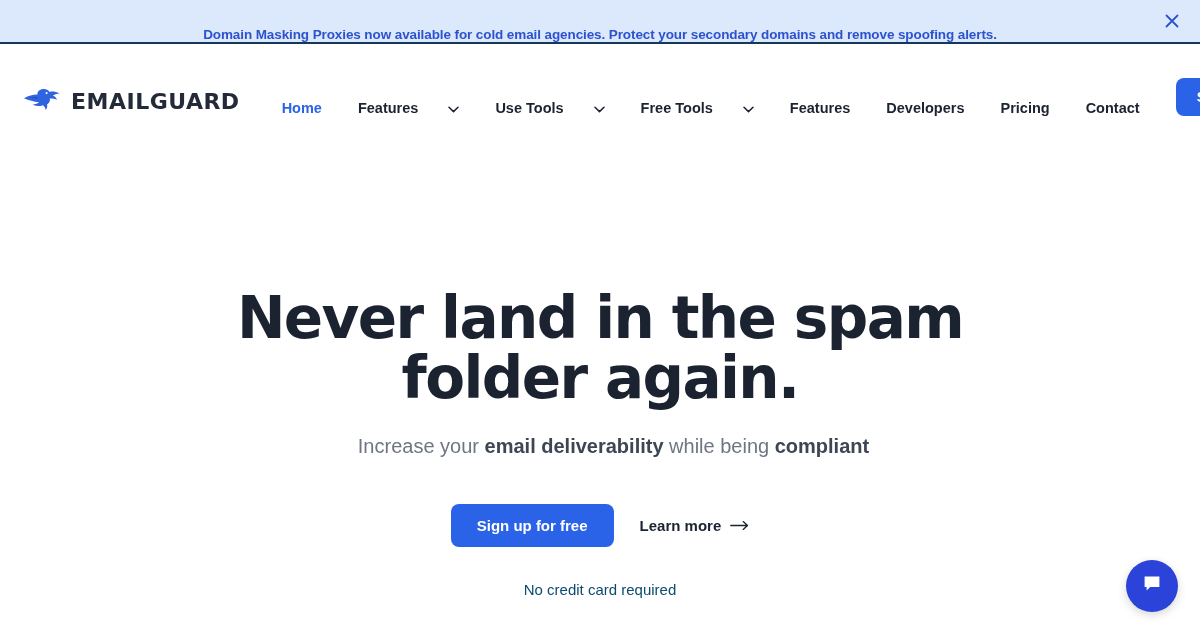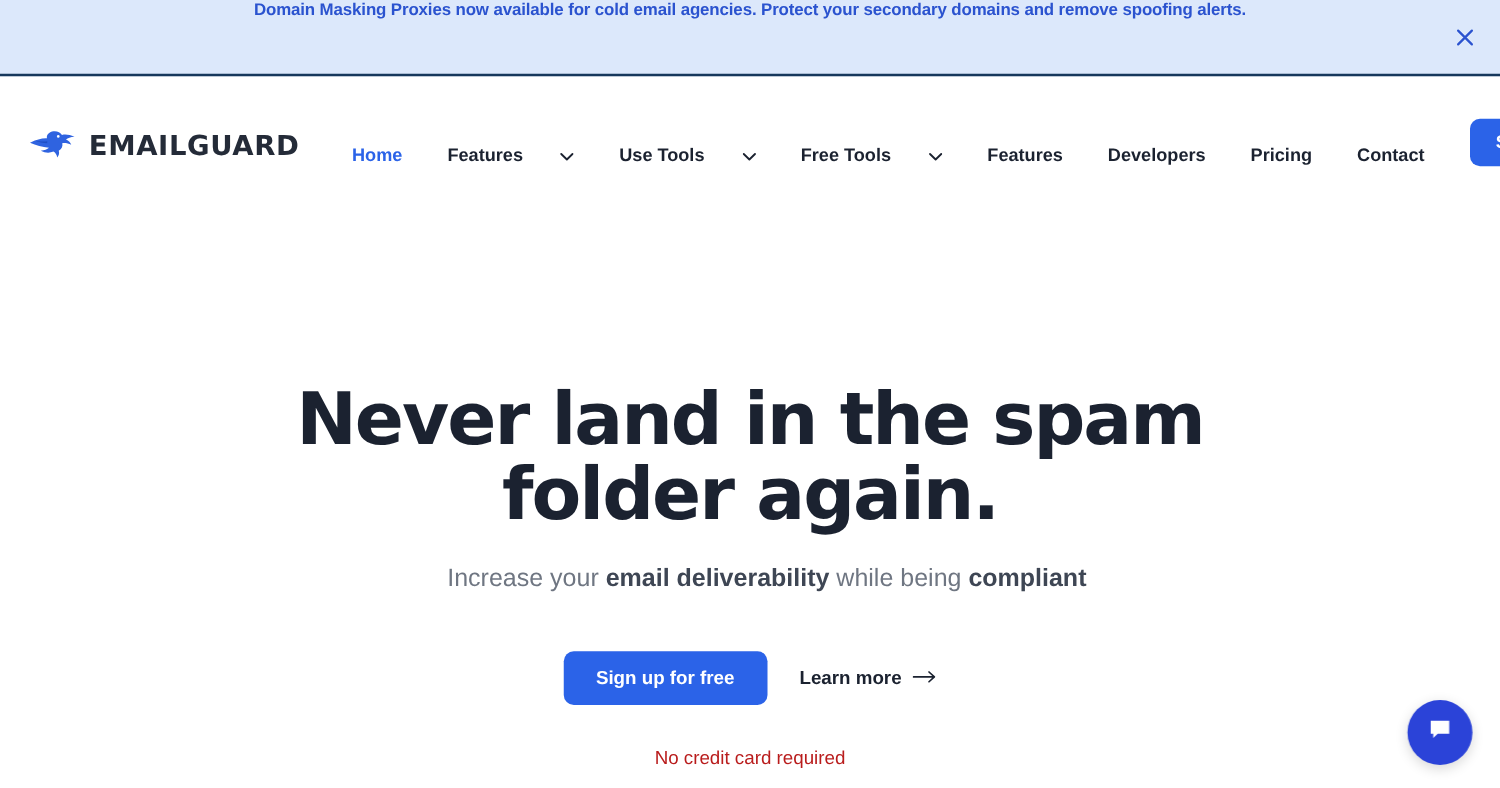--- a/index.html
+++ b/index.html
@@ -14,25 +14,25 @@
   body {
     font-family: "Liberation Sans", sans-serif;
     background: #ffffff;
     color: #1b2230;
     -webkit-font-smoothing: antialiased;
   }
 
   
   .announce {
     position: relative;
-    height: 61px;
+    height: 44px;
     background: #dce8fb;
     border-bottom: 2px solid #16385c;
     display: flex;
-    align-items: flex-start;
+    align-items: flex-end;
     justify-content: center;
   }
   .announce-text {
     font-size: 13.5px;
     font-weight: 700;
     color: #2b53cf;
     letter-spacing: -0.1px;
     white-space: nowrap;
   }
   .announce-close {
@@ -168,21 +168,21 @@
     gap: 9px;
     background: none;
     border: none;
     font-family: "Liberation Sans", sans-serif;
   }
   .arrow { display: block; }
 
   .hero-note {
     margin-top: 34px;
     font-size: 15px;
-    color: #b91c1c;
+    color: #0c4a6e;
   }
 
   
   .chat-widget {
     position: fixed;
     right: 22px;
     bottom: 18px;
     width: 52px;
     height: 52px;
     border-radius: 50%;

